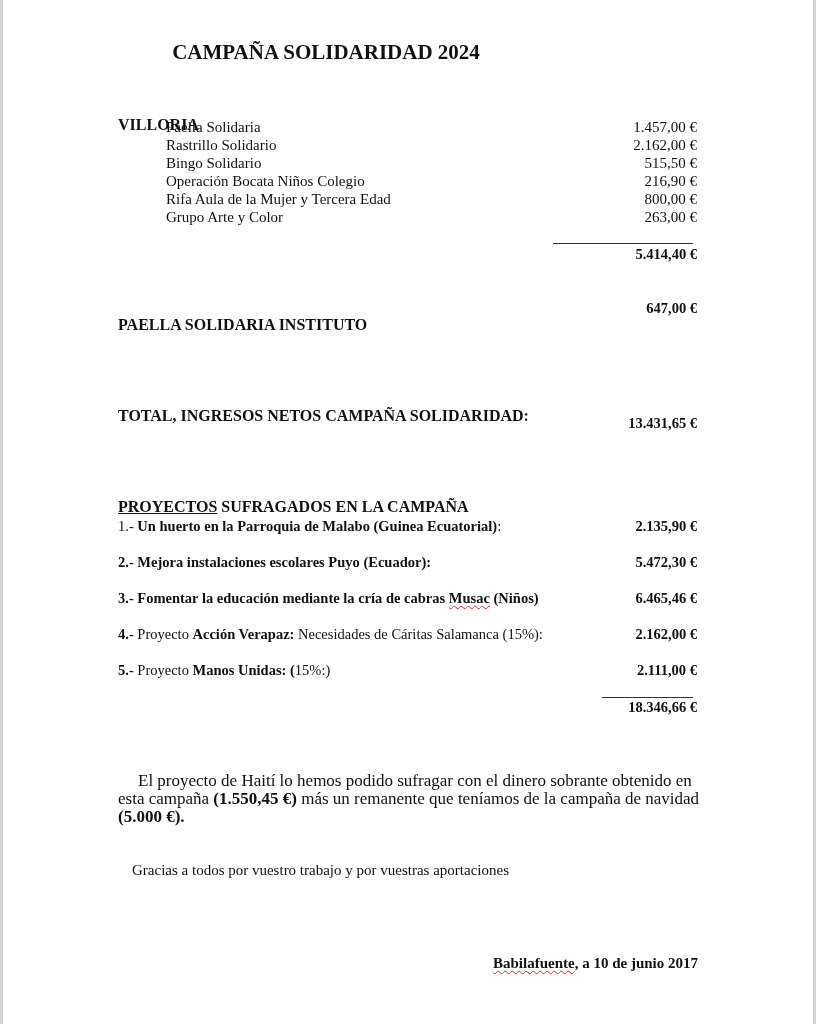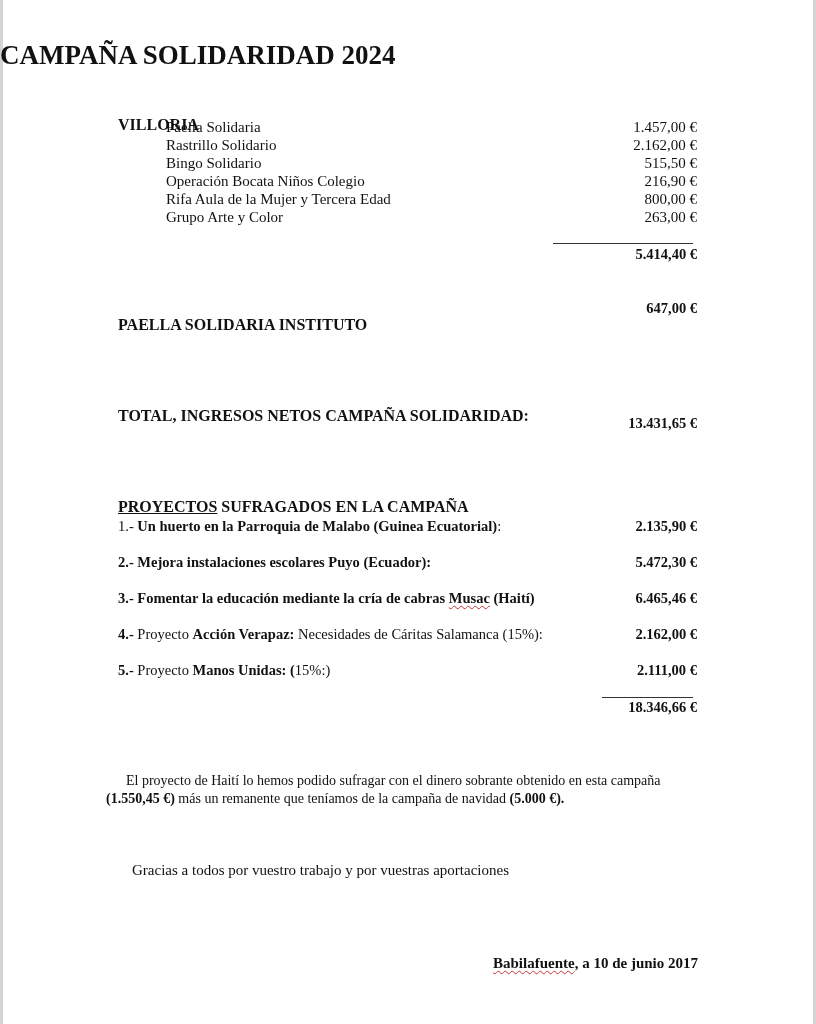--- a/index.html
+++ b/index.html
@@ -3,31 +3,31 @@
   <meta charset="utf-8">
   <style>
     html, body { margin: 0; padding: 0; }
     body {
       width: 816px; height: 1024px; background: #ffffff; position: relative; overflow: hidden;
       font-family: "Liberation Serif", "DejaVu Serif", serif; color: #111111;
     }
     .edge-left { position: absolute; left: 0; top: 0; width: 3px; height: 1024px; background: #d4d4d4; }
     .edge-right { position: absolute; right: 0; top: 0; width: 3px; height: 1024px; background: #d4d4d4; }
     .abs { position: absolute; white-space: nowrap; }
-    .title { left: 0; width: 652px; text-align: left; top: 40px; font-size: 27px; font-weight: bold; }
+    .title { left: 0; width: 652px; text-align: center; top: 40px; font-size: 21px; font-weight: bold; }
     .b { font-weight: bold; }
     .h { font-size: 16px; font-weight: bold; margin-top: 16px; }
     .item { left: 166px; font-size: 15px; line-height: 18px; }
     .amt { right: 119px; font-size: 15px; text-align: right; line-height: 18px; }
     .amtb { right: 119px; font-size: 14.5px; font-weight: bold; text-align: right; }
     .rule { position: absolute; height: 1px; background: #333; }
     .proj { left: 118px; font-size: 14.5px; }
     .u { text-decoration: underline; }
     .squig { text-decoration: underline wavy #cc3333; text-decoration-thickness: 1px; text-underline-offset: 2px; }
-    .para { left: 106px; width: 582px; font-size: 14px; line-height: 18px; white-space: normal; }
+    .para { left: 118px; width: 582px; font-size: 17px; line-height: 18px; white-space: normal; }
   </style>
 </head>
 <body>
 
 <div class="edge-left"></div>
 <div class="edge-right"></div>
 
 <div class="abs title">CAMPAÑA SOLIDARIDAD 2024</div>
 
 <div class="abs h" style="left:118px; top:100px;">VILLORIA</div>
@@ -64,21 +64,21 @@
   <span>1.-</span><span class="b"> Un huerto en la Parroquia de Malabo (Guinea Ecuatorial)</span><span>:</span>
 </div>
 <div class="abs amtb" style="top:518px;">2.135,90 €</div>
 
 <div class="abs proj b" style="top:554px;">
   <span>2.-</span><span> Mejora instalaciones escolares Puyo (Ecuador):</span>
 </div>
 <div class="abs amtb" style="top:554px;">5.472,30 €</div>
 
 <div class="abs proj b" style="top:590px;">
-  <span>3.-</span><span> Fomentar la educación mediante la cría de cabras </span><span class="squig">Musac</span><span> (Haití)</span>
+  <span>3.-</span><span> Fomentar la educación mediante la cría de cabras </span><span class="squig">Musac</span><span> (Niños)</span>
 </div>
 <div class="abs amtb" style="top:590px;">6.465,46 €</div>
 
 <div class="abs proj" style="top:626px;">
   <span class="b">4.-</span><span> Proyecto </span><span class="b">Acción Verapaz:</span><span> Necesidades de Cáritas Salamanca (15%):</span>
 </div>
 <div class="abs amtb" style="top:626px;">2.162,00 €</div>
 
 <div class="abs proj" style="top:662px;">
   <span class="b">5.-</span><span> Proyecto </span><span class="b">Manos Unidas: (</span><span>15%:)</span>

